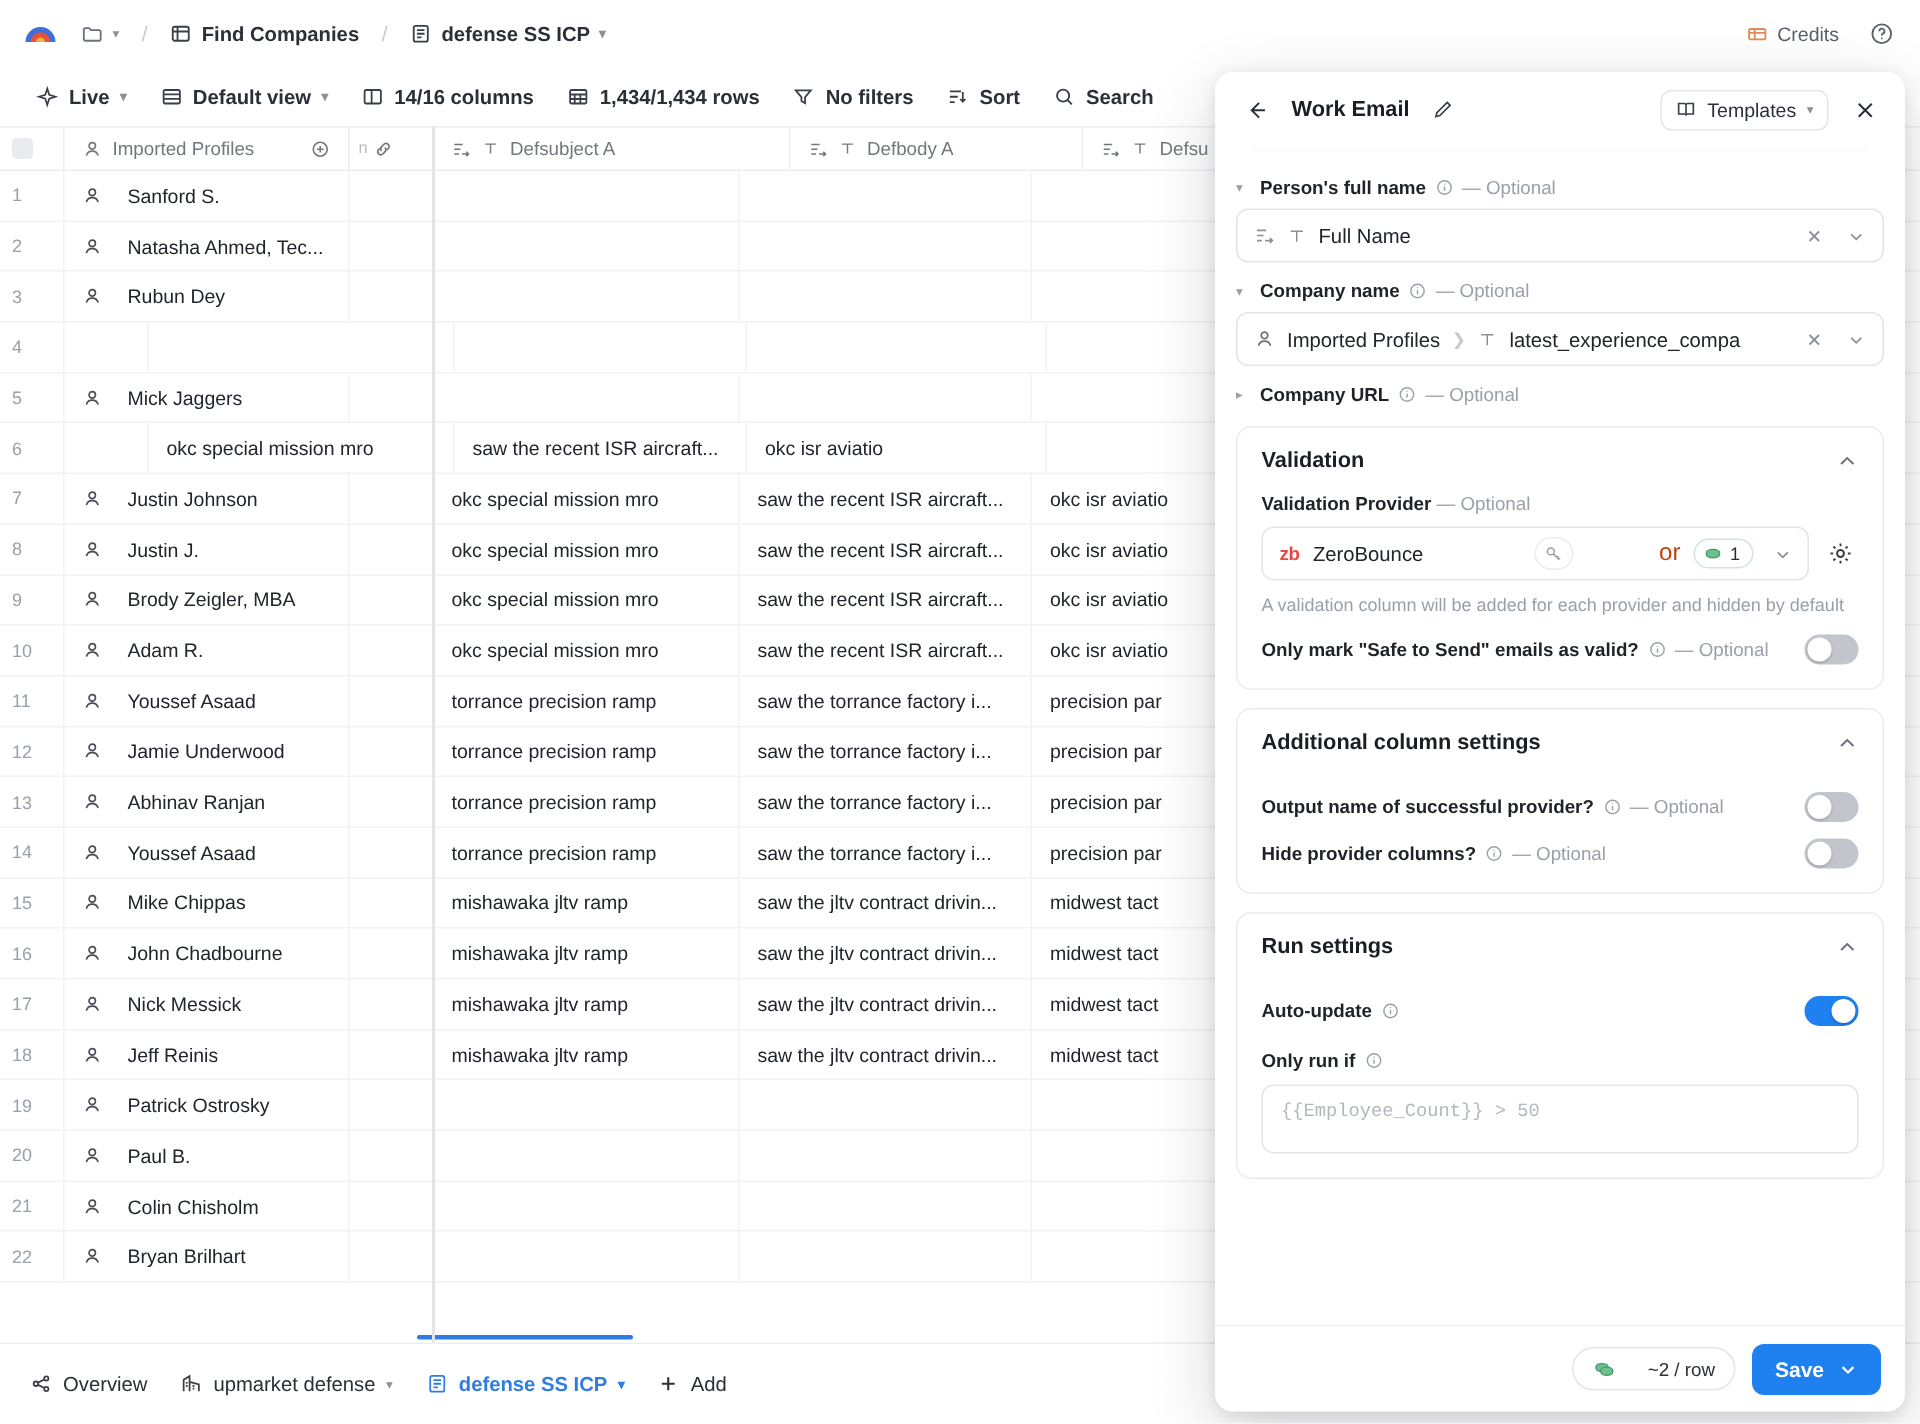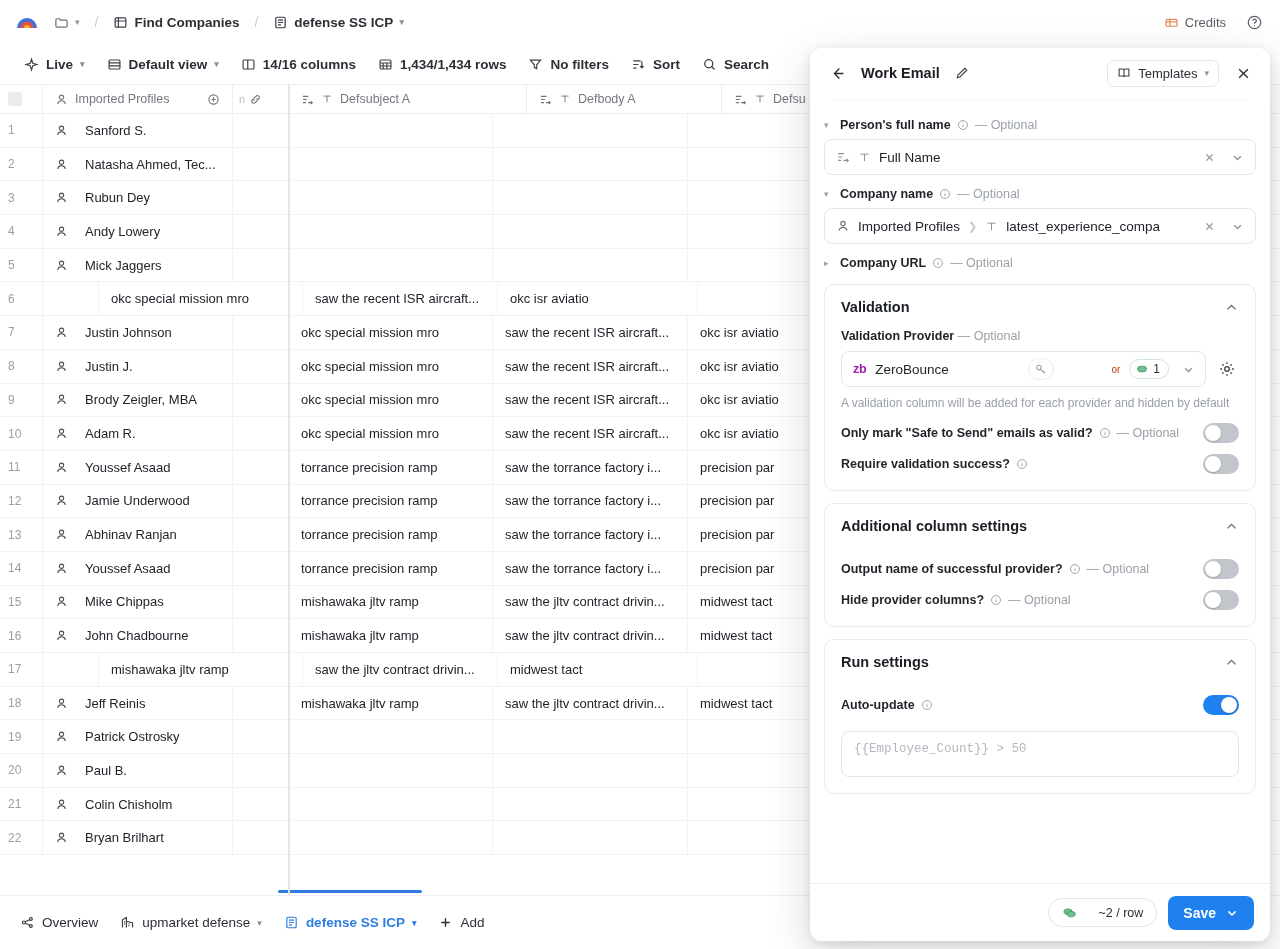--- a/index.html
+++ b/index.html
@@ -179,24 +179,24 @@
 
   .sublabel { font-size:12.5px; margin-bottom:8px; }
   .sublabel .nm { font-weight:700; color:#1f2329; }
   .sublabel .opt { color:#9aa0a8; }
 
   .provider-row { display:flex; align-items:center; gap:9px; }
   .provider-box {
     flex:1 1 auto; display:flex; align-items:center; gap:9px; height:36px;
     border:1px solid #e3e5e8; border-radius:8px; padding:0 7px 0 11px; background:#fff; cursor:pointer;
   }
-  .zb { font-size:12.5px; font-weight:800; color:#a21caf; letter-spacing:-.3px; flex:none;}
+  .zb { font-size:12.5px; font-weight:800; color:#ef4444; letter-spacing:-.3px; flex:none;}
   .pname { font-size:13.5px; color:#21252b; flex:1 1 auto; }
   .keybtn { width:26px;height:22px;display:flex;align-items:center;justify-content:center;border-radius:11px;border:1px solid #ebedf0;cursor:pointer;flex:none;}
-  .orword { font-size:10px; color:#c2410c; flex:none;margin-left:48px; }
+  .orword { font-size:16px; color:#c2410c; flex:none;margin-left:48px; }
   .coinbadge {
     display:flex;align-items:center;gap:4px; border:1px solid #cfe6d6; border-radius:11px;
     padding:2px 8px 2px 5px; font-size:12px; color:#2b2f36; cursor:pointer; flex:none;
   }
   .gear { width:24px;height:24px;display:flex;align-items:center;justify-content:center;cursor:pointer;flex:none;border-radius:6px;}
   .hint { font-size:12px; color:#9aa0a8; margin-top:8px; line-height:1.45; }
 
   .toggle-row {
     display:flex; align-items:center; justify-content:space-between; gap:12px;
     padding:11px 0 0;
@@ -491,29 +491,20 @@
             </span>
             <span class="nm">Rubun Dey</span>
           </div>
           <div class="cell c-narrow"></div>
           <div class="cell c-sub"></div>
           <div class="cell c-body"></div>
           <div class="cell c-sub2"></div>
         </div>
         <div class="row">
           <div class="cell c-num">4</div>
-          <div class="cell c-name">
-            <span class="ic">
-              <svg width="13" height="13" viewBox="0 0 14 14" fill="none" stroke="#4a4f57" stroke-width="1.2">
-                <circle cx="7" cy="4.6" r="2.3"></circle>
-                <path d="M2.8 11.6c.5-2.2 2.2-3.3 4.2-3.3s3.7 1.1 4.2 3.3"></path>
-              </svg>
-            </span>
-            <span class="nm">Andy Lowery</span>
-          </div>
           <div class="cell c-narrow"></div>
           <div class="cell c-sub"></div>
           <div class="cell c-body"></div>
           <div class="cell c-sub2"></div>
         </div>
         <div class="row">
           <div class="cell c-num">5</div>
           <div class="cell c-name">
             <span class="ic">
               <svg width="13" height="13" viewBox="0 0 14 14" fill="none" stroke="#4a4f57" stroke-width="1.2">
@@ -690,20 +681,29 @@
             </span>
             <span class="nm">John Chadbourne</span>
           </div>
           <div class="cell c-narrow"></div>
           <div class="cell c-sub">mishawaka jltv ramp</div>
           <div class="cell c-body">saw the jltv contract drivin...</div>
           <div class="cell c-sub2">midwest tact</div>
         </div>
         <div class="row">
           <div class="cell c-num">17</div>
+          <div class="cell c-name">
+            <span class="ic">
+              <svg width="13" height="13" viewBox="0 0 14 14" fill="none" stroke="#4a4f57" stroke-width="1.2">
+                <circle cx="7" cy="4.6" r="2.3"></circle>
+                <path d="M2.8 11.6c.5-2.2 2.2-3.3 4.2-3.3s3.7 1.1 4.2 3.3"></path>
+              </svg>
+            </span>
+            <span class="nm">Nick Messick</span>
+          </div>
           <div class="cell c-narrow"></div>
           <div class="cell c-sub">mishawaka jltv ramp</div>
           <div class="cell c-body">saw the jltv contract drivin...</div>
           <div class="cell c-sub2">midwest tact</div>
         </div>
         <div class="row">
           <div class="cell c-num">18</div>
           <div class="cell c-name">
             <span class="ic">
               <svg width="13" height="13" viewBox="0 0 14 14" fill="none" stroke="#4a4f57" stroke-width="1.2">
@@ -1023,33 +1023,20 @@
                     <circle cx="7" cy="7" r="5.2"></circle>
                       <path d="M7 6.3v3.3"></path>
                       <circle cx="7" cy="4.4" r=".55" fill="#9aa0a8" stroke="none"></circle>
                   </svg>
                 </span>
                 <span class="opt">— Optional</span>
               </span>
               <span class="sw"></span>
             </div>
 
-            <div class="toggle-row">
-              <span class="toggle-label">
-                <span class="nm">Require validation success?</span>
-                <span class="ic">
-                  <svg width="12" height="12" viewBox="0 0 14 14" fill="none" stroke="#9aa0a8" stroke-width="1.1">
-                    <circle cx="7" cy="7" r="5.2"></circle>
-                      <path d="M7 6.3v3.3"></path>
-                      <circle cx="7" cy="4.4" r=".55" fill="#9aa0a8" stroke="none"></circle>
-                  </svg>
-                </span>
-              </span>
-              <span class="sw"></span>
-            </div>
           </div>
         </div>
 
         <div class="pcard">
           <div class="sect-head">
             <span class="sect-title">Additional column settings</span>
             <span class="ic">
               <svg width="15" height="15" viewBox="0 0 16 16" fill="none" stroke="#6b7079" stroke-width="1.4">
                 <path d="M3.6 10 8 5.8l4.4 4.2"></path>
               </svg>
@@ -1105,20 +1092,30 @@
                     <circle cx="7" cy="7" r="5.2"></circle>
                       <path d="M7 6.3v3.3"></path>
                       <circle cx="7" cy="4.4" r=".55" fill="#9aa0a8" stroke="none"></circle>
                   </svg>
                 </span>
               </span>
               <span class="sw on"></span>
             </div>
 
             <div style="margin-top:16px">
+              <span class="toggle-label">
+                <span class="nm">Only run if</span>
+                <span class="ic">
+                  <svg width="12" height="12" viewBox="0 0 14 14" fill="none" stroke="#9aa0a8" stroke-width="1.1">
+                    <circle cx="7" cy="7" r="5.2"></circle>
+                      <path d="M7 6.3v3.3"></path>
+                      <circle cx="7" cy="4.4" r=".55" fill="#9aa0a8" stroke="none"></circle>
+                  </svg>
+                </span>
+              </span>
               <div class="codebox">{{Employee_Count}} &gt; 50</div>
             </div>
           </div>
         </div>
 
       </div>
     </div>
 
     <div class="pfoot">
       <div class="costpill">

